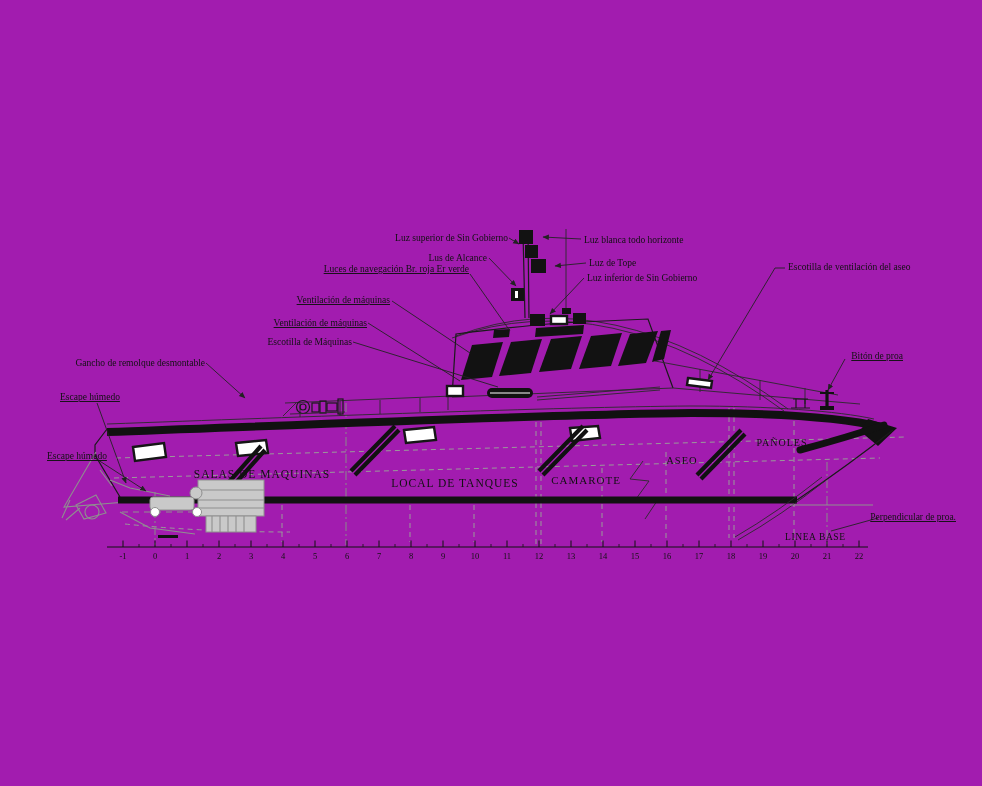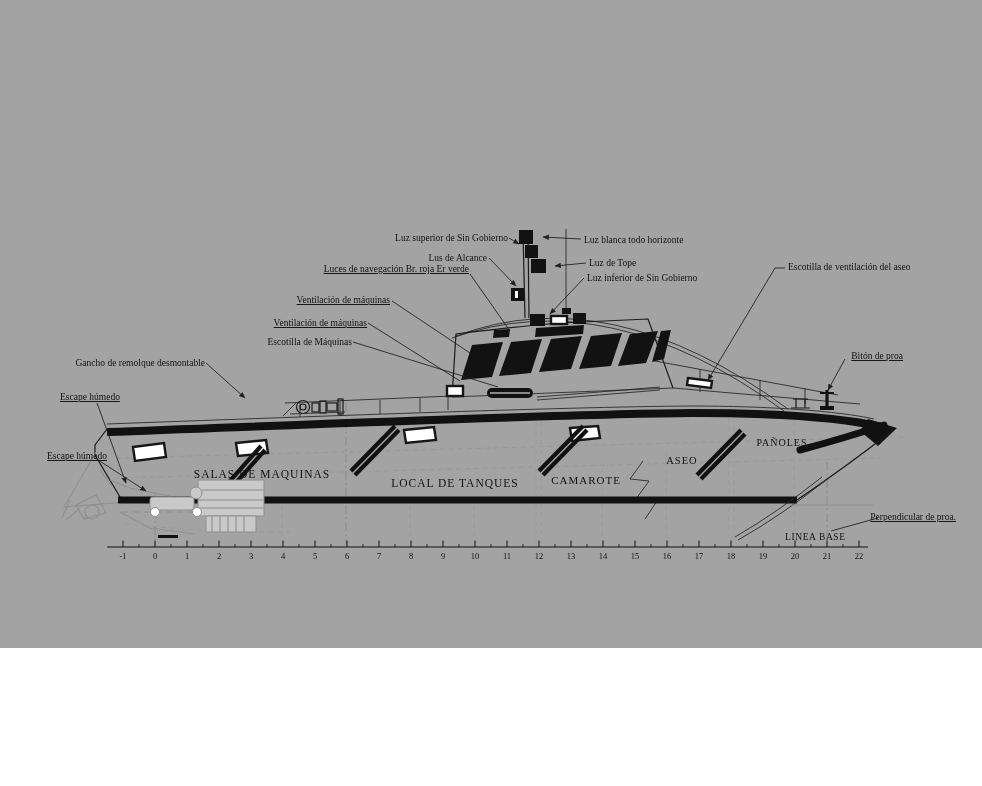--- a/index.html
+++ b/index.html
@@ -1,16 +1,16 @@
 <!DOCTYPE html>
 <html><head>
 <meta charset="utf-8">
 <style>
   html,body{margin:0;padding:0;background:#fff;}
-  .page{position:relative;width:982px;height:648px;background:#a3a3a3;overflow:hidden;
+  .page{position:relative;width:982px;height:786px;background:#a21caf;overflow:hidden;
         font-family:"Liberation Serif","DejaVu Serif",serif;}
   svg{position:absolute;left:0;top:0;}
   
   .ln   {stroke:#1a1a1a;stroke-width:1.2;fill:none;}
   .ln-thin{stroke:#2a2a2a;stroke-width:0.9;fill:none;}
   .band {stroke:#111;stroke-width:8;fill:none;}
   .boot {stroke:#111;stroke-width:7;fill:none;}
   .stripe{stroke:#111;stroke-width:4.2;fill:none;}
   .dash {stroke:#9a9a9a;stroke-width:1;fill:none;stroke-dasharray:5 4;}
   .dashdot{stroke:#8a8a8a;stroke-width:1;fill:none;stroke-dasharray:9 3 2 3;}

